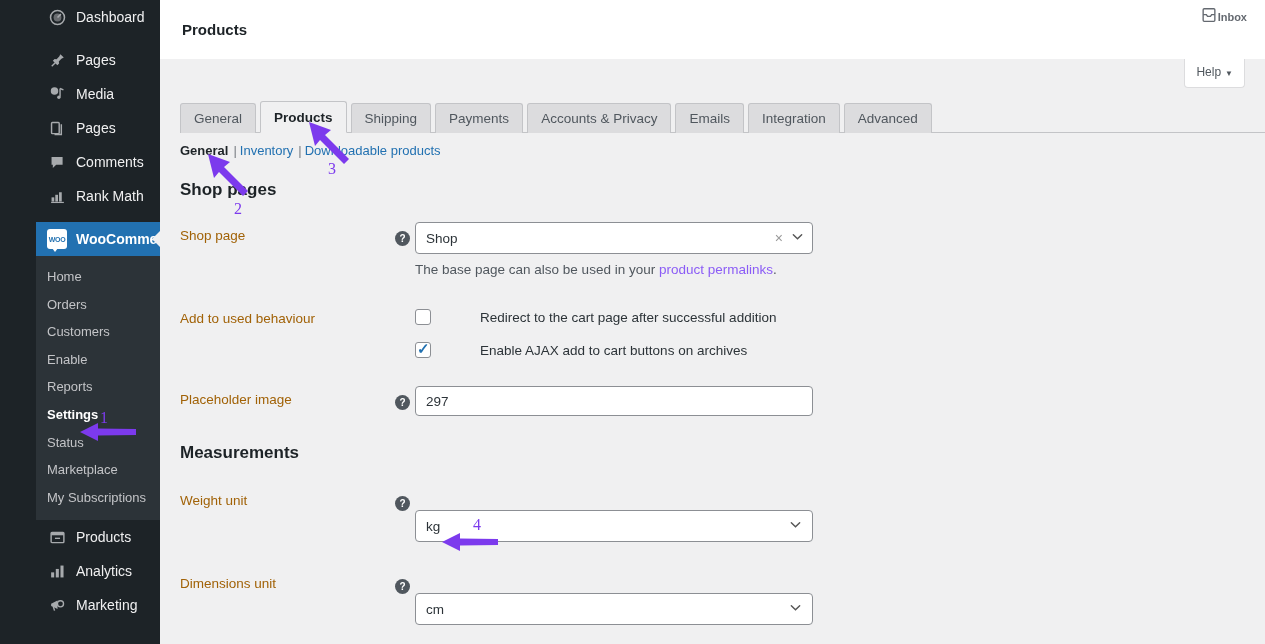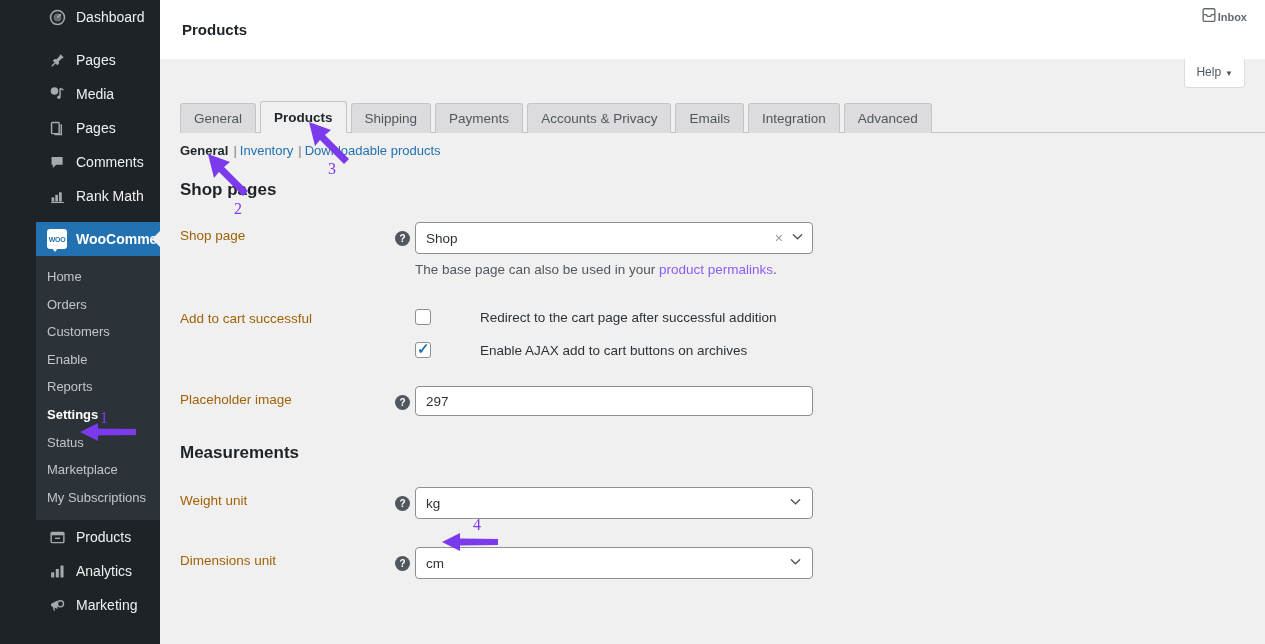--- a/index.html
+++ b/index.html
@@ -168,21 +168,21 @@
   .select2like .s2-val { flex: 1 1 auto; }
   .select2like .s2-clear { color: #999; font-size: 14px; margin-right: 8px; }
   .select2like .s2-caret { color: #555; font-size: 12px; }
 
   .selectbox {
     width: 398px; height: 32px;
     border: 1px solid #8c8f94; border-radius: 4px;
     background: #fff;
     display: flex; align-items: center;
     padding: 0 10px;
-    font-size: 13.5px; color: #2c3338;
+    font-size: 13.5px; color: #2c3338; margin-top: 23px;
   }
   .selectbox .sb-val { flex: 1 1 auto; }
   .selectbox .sb-caret { color: #555; font-size: 12px; }
 
   .textinput {
     width: 398px; height: 30px;
     border: 1px solid #8c8f94; border-radius: 4px;
     background: #fff;
     display: flex; align-items: center;
     padding: 0 10px;
@@ -404,21 +404,21 @@
               </svg>
           </span>
         </div>
         <div class="fdesc">
           <span>The base page can also be used in your </span><a>product permalinks</a><span>.</span>
         </div>
       </div>
     </div>
 
     <div class="frow" style="margin-top:28px">
-      <div class="flabel">Add to cart successful</div>
+      <div class="flabel">Add to used behaviour</div>
       <div class="fhelp"></div>
       <div class="fctrl" style="padding-top:4px">
         <div class="cbrow">
           <span class="cbox"></span>
           <span class="cblabel">Redirect to the cart page after successful addition</span>
         </div>
         <div class="cbrow">
           <span class="cbox checked"></span>
           <span class="cblabel">Enable AJAX add to cart buttons on archives</span>
         </div>

